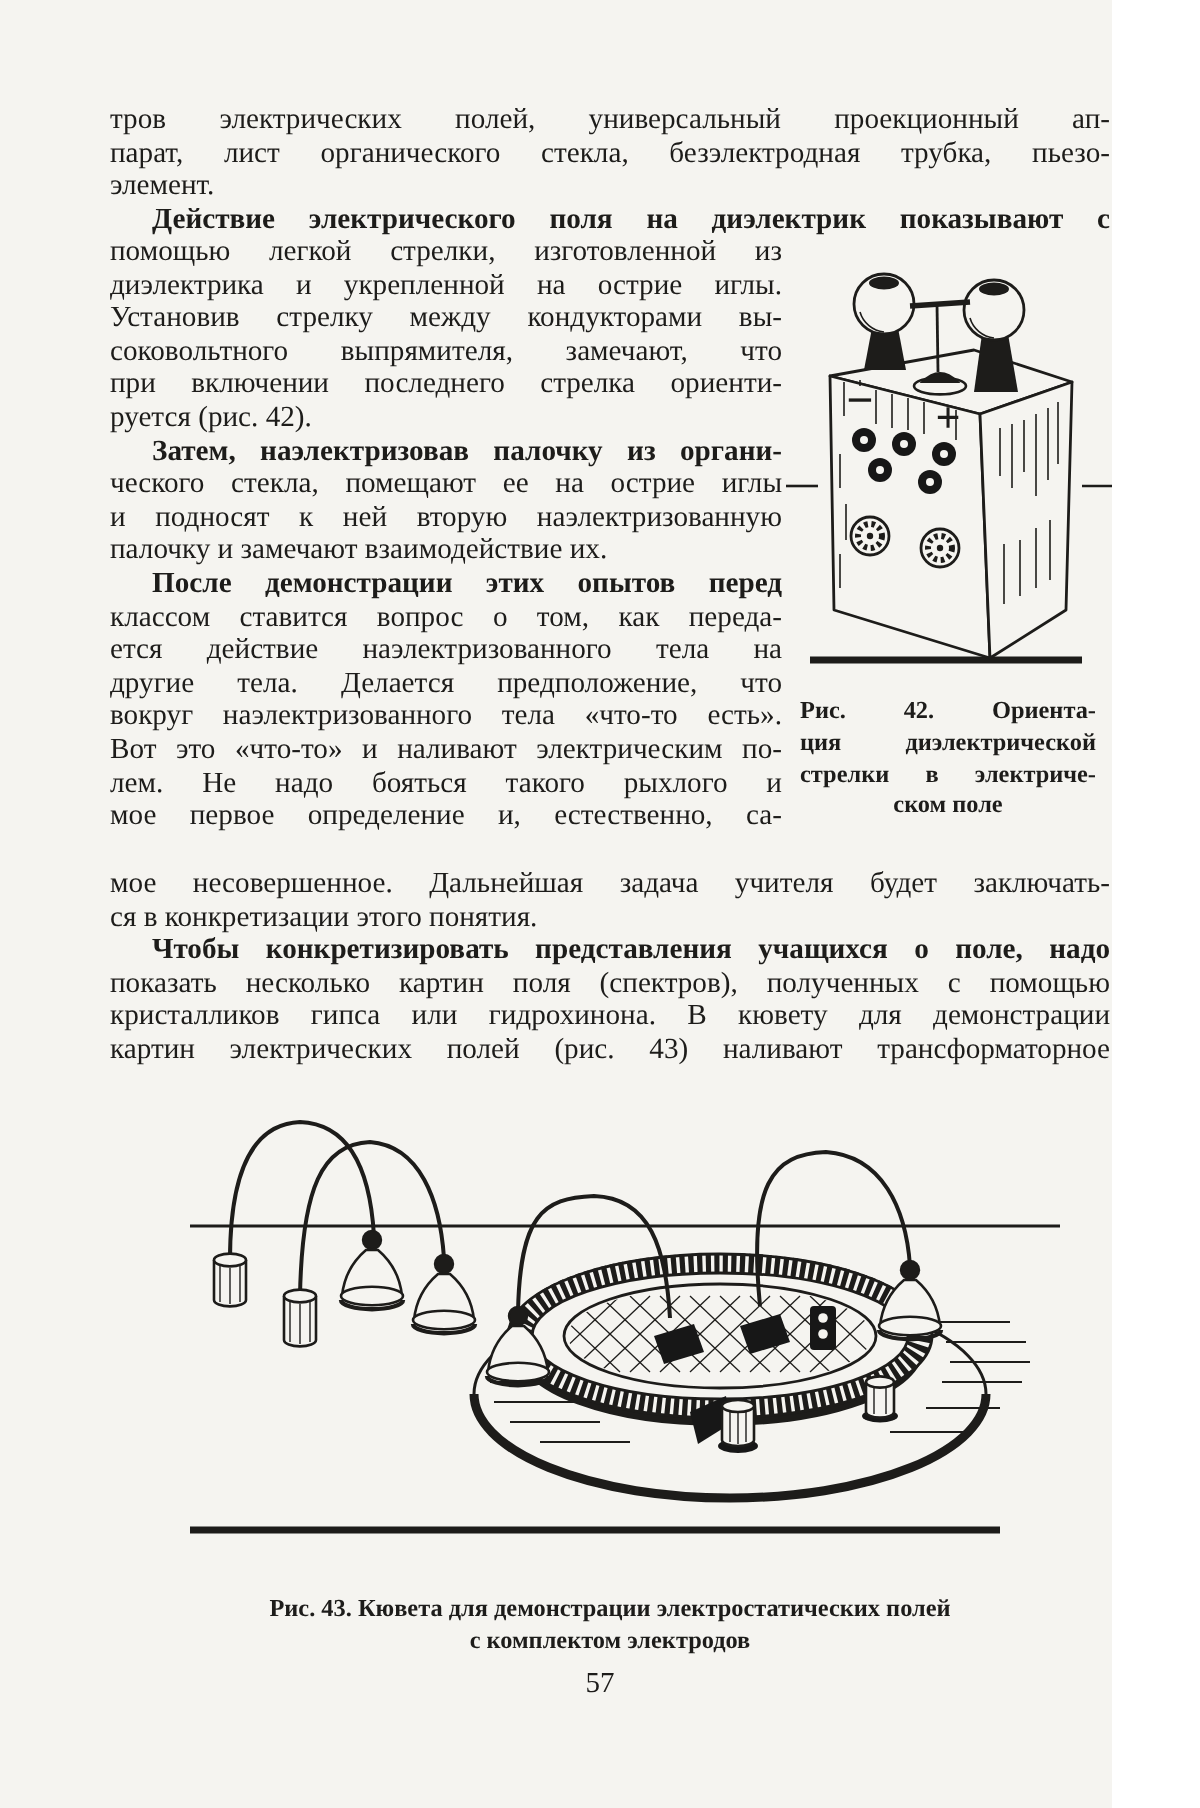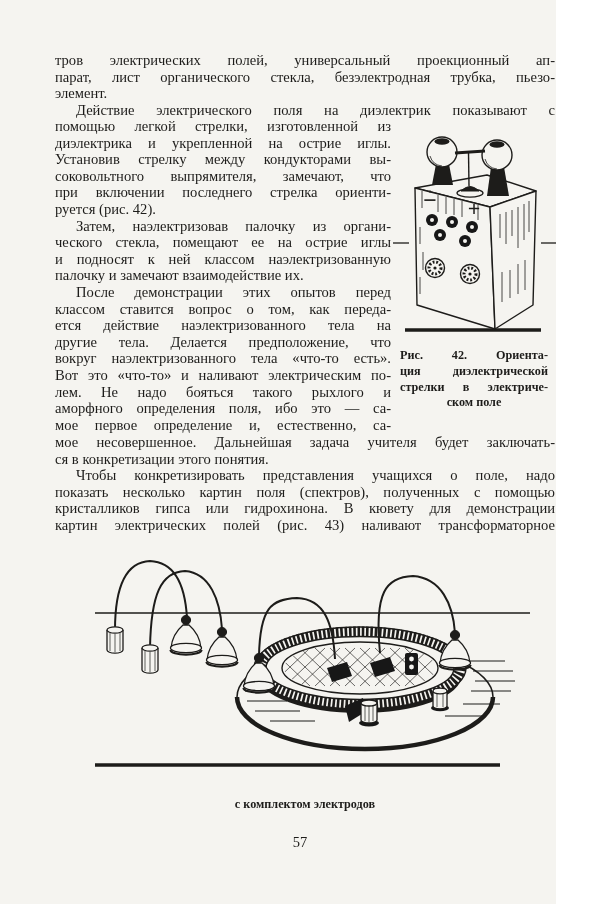--- a/index.html
+++ b/index.html
@@ -4,21 +4,21 @@
 <style>
   html,body { margin:0; padding:0; }
   .page {
     position:relative; width:556px; height:904px;
     background:#f5f4f0; color:#1d1c1a; overflow:hidden;
     font-family:"Liberation Serif","DejaVu Serif",serif;
   }
   .txt { position:absolute; font-size:14.6px; line-height:16.6px; }
   .txt .ln { text-align:justify; text-align-last:justify; }
   .txt .ln.end { text-align-last:left; }
-  .txt .ln.ind { text-indent:21px; }
+  .txt .ln.ind { text-indent:21px;font-weight:bold; }
   .cap { position:absolute; font-size:12.2px; line-height:15.8px; }
   .cap .ln { text-align:justify; text-align-last:justify;font-weight:bold; }
   .cap .ln.end { text-align:left; text-align-last:center; }
   .cap43 .ln { text-align:center; text-align-last:center; }
   .fig { position:absolute; }
   .pageno { position:absolute; top:834px; left:55px; width:490px;
             text-align:center; font-size:14.5px; }
   svg { display:block; }
 </style>
 </head>
@@ -37,30 +37,29 @@
   <div class="txt" style="top:118px;left:55px;width:336px">
 
   <div class="ln">помощью легкой стрелки, изготовленной из</div>
       <div class="ln">диэлектрика и укрепленной на острие иглы.</div>
       <div class="ln">Установив стрелку между кондукторами вы-</div>
       <div class="ln">соковольтного выпрямителя, замечают, что</div>
       <div class="ln">при включении последнего стрелка ориенти-</div>
       <div class="ln end">руется (рис. 42).</div>
       <div class="ln ind">Затем, наэлектризовав палочку из органи-</div>
       <div class="ln">ческого стекла, помещают ее на острие иглы</div>
-      <div class="ln">и подносят к ней классом наэлектризованную</div>
+      <div class="ln">и подносят к ней вторую наэлектризованную</div>
       <div class="ln end">палочку и замечают взаимодействие их.</div>
       <div class="ln ind">После демонстрации этих опытов перед</div>
       <div class="ln">классом ставится вопрос о том, как переда-</div>
       <div class="ln">ется действие наэлектризованного тела на</div>
       <div class="ln">другие тела. Делается предположение, что</div>
       <div class="ln">вокруг наэлектризованного тела «что-то есть».</div>
       <div class="ln">Вот это «что-то» и наливают электрическим по-</div>
       <div class="ln">лем. Не надо бояться такого рыхлого и</div>
-      <div class="ln">аморфного определения поля, ибо это — са-</div>
       <div class="ln">мое первое определение и, естественно, са-</div>
     </div>
 
   <div class="txt" style="top:434px;left:55px;width:500px">
 
   <div class="ln">мое несовершенное. Дальнейшая задача учителя будет заключать-</div>
       <div class="ln end">ся в конкретизации этого понятия.</div>
       <div class="ln ind">Чтобы конкретизировать представления учащихся о поле, надо</div>
       <div class="ln">показать несколько картин поля (спектров), полученных с помощью</div>
       <div class="ln">кристалликов гипса или гидрохинона.  В кювету для демонстрации</div>
@@ -266,18 +265,19 @@
         <ellipse cx="365" cy="135" rx="7" ry="2.8" fill="#f5f4f0" stroke-width="1.3"></ellipse>
         <line x1="362" y1="137" x2="362" y2="151" stroke-width="0.7"></line>
           <line x1="368" y1="137" x2="368" y2="151" stroke-width="0.7"></line>
       </g>
       <line x1="20" y1="209" x2="425" y2="209" stroke="#1d1c1a" stroke-width="3.6"></line>
     </svg>
   </div>
 
   <div class="cap cap43" style="top:797px;left:55px;width:500px">
 
+  <div class="ln end">Рис. 43. Кювета для демонстрации  электростатических полей</div>
       <div class="ln end">с комплектом  электродов</div>
     </div>
 
   <div class="pageno">57</div>
 
 </div>
 
 </body></html>

